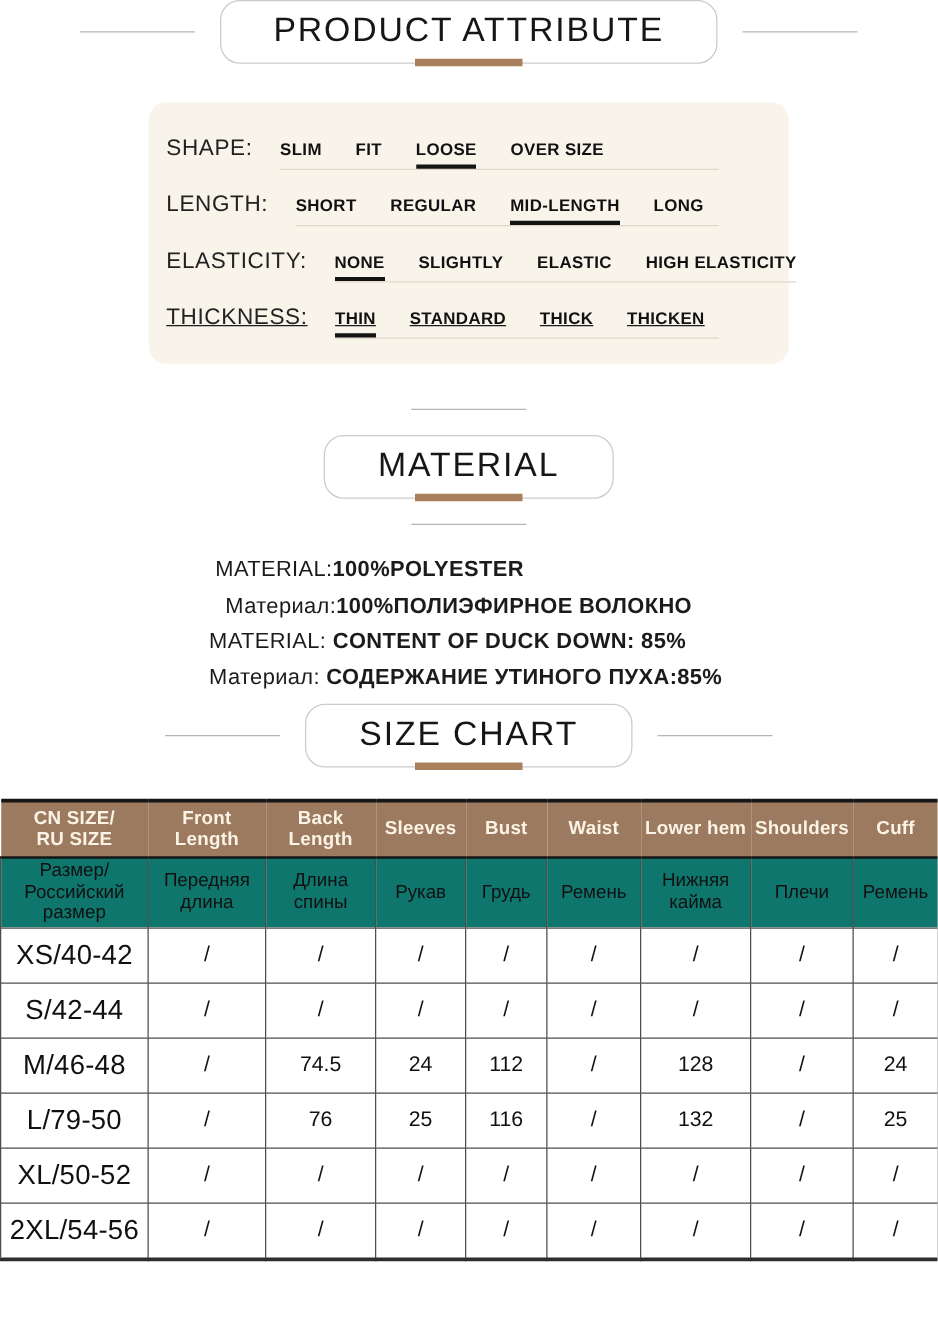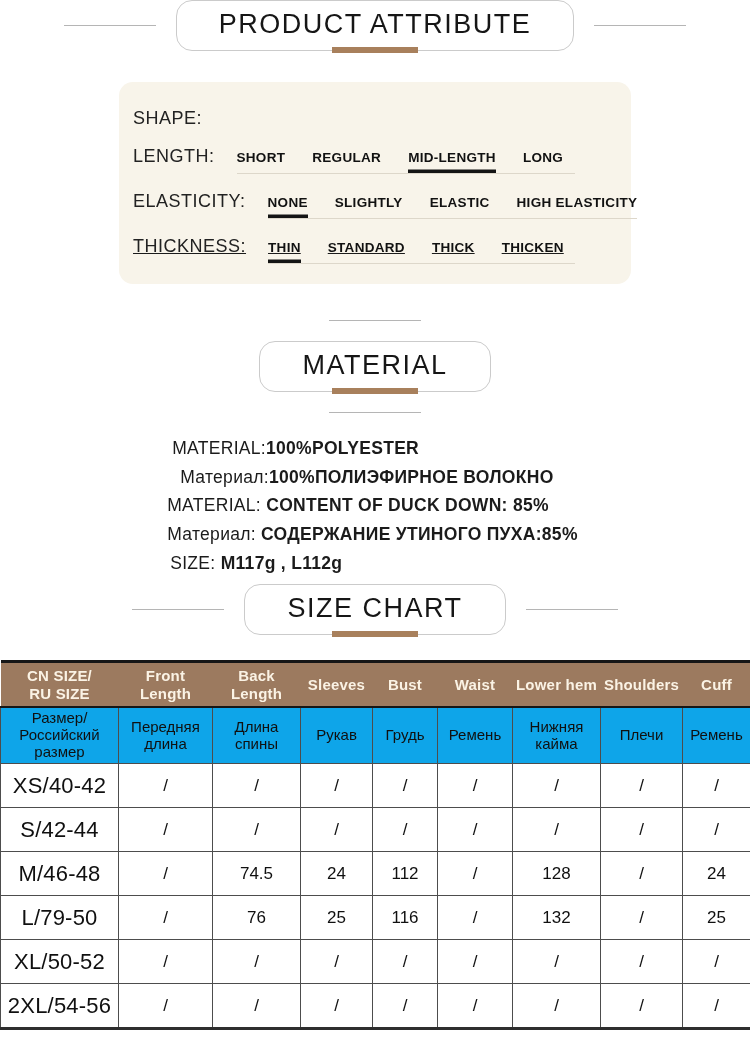--- a/index.html
+++ b/index.html
@@ -58,21 +58,21 @@
     width:750px;border-collapse:collapse;table-layout:fixed;margin-top:25px;
     border-top:3px solid #161616;border-bottom:3px solid #2e2e2e;
   }
   thead tr.h-en th{
     background:#9c7a5f;color:#fbf3e5;font-size:15px;font-weight:700;
     height:43px;border-bottom:2px solid #161616;line-height:1.15;
     letter-spacing:.2px;padding:0 1px;
   }
   tr.h-ru td{
     font-size:15px;color:#101010;height:55px;line-height:1.12;
-    border:1px solid #4d4d4d;background:#0ea5e9;padding:0 1px;
+    border:1px solid #4d4d4d;background:#0f766e;padding:0 1px;
   }
   tbody td{
     border:1px solid #4d4d4d;text-align:center;height:41px;
     font-size:17px;color:#101010;background:#fff;
   }
   tbody td.size{font-size:22px;letter-spacing:.2px;}
   tr.h-ru td{text-align:center;}
 </style>
 </head>
 <body>
@@ -83,20 +83,26 @@
     <span class="hline"></span>
     <div class="title-box">
       <span class="ttl">PRODUCT ATTRIBUTE</span>
     </div>
     <span class="hline"></span>
   </div>
 
   <div class="attr-box" id="attr-box">
       <div class="attr-row">
         <span class="attr-label">SHAPE:</span>
+        <div class="attr-options">
+          <span class="opt">SLIM</span>
+          <span class="opt">FIT</span>
+          <span class="opt selected">LOOSE</span>
+          <span class="opt">OVER SIZE</span>
+        </div>
       </div>
       <div class="attr-row">
         <span class="attr-label">LENGTH:</span>
         <div class="attr-options">
           <span class="opt">SHORT</span>
           <span class="opt">REGULAR</span>
           <span class="opt selected">MID-LENGTH</span>
           <span class="opt">LONG</span>
         </div>
       </div>
@@ -133,23 +139,20 @@
       <span class="lab">MATERIAL:</span><span class="val">100%POLYESTER</span>
     </div>
     <div class="mline ru-1">
       <span class="lab">Материал:</span><span class="val">100%ПОЛИЭФИРНОЕ ВОЛОКНО</span>
     </div>
     <div class="mline en-2">
       <span class="lab">MATERIAL: </span><span class="val">CONTENT OF DUCK DOWN: 85%</span>
     </div>
     <div class="mline ru-2">
       <span class="lab">Материал: </span><span class="val">СОДЕРЖАНИЕ УТИНОГО ПУХА:85%</span>
-    </div>
-    <div class="mline size-line">
-      <span class="lab">SIZE: </span><span class="val">M117g , L112g</span>
     </div>
   </div>
 
   <div class="section-header sizechart-header">
     <span class="hline"></span>
     <div class="title-box">
       <span class="ttl">SIZE CHART</span>
     </div>
     <span class="hline"></span>
   </div>

